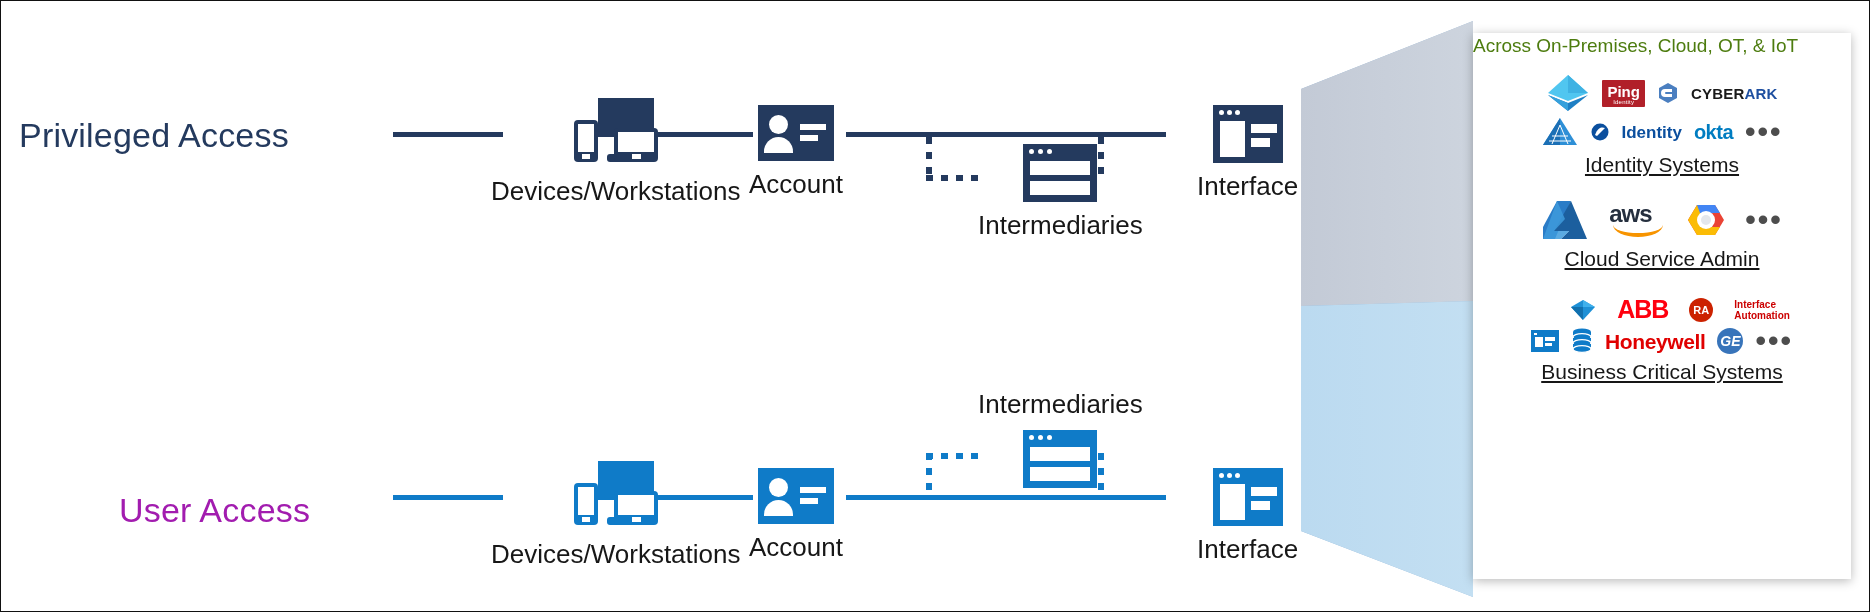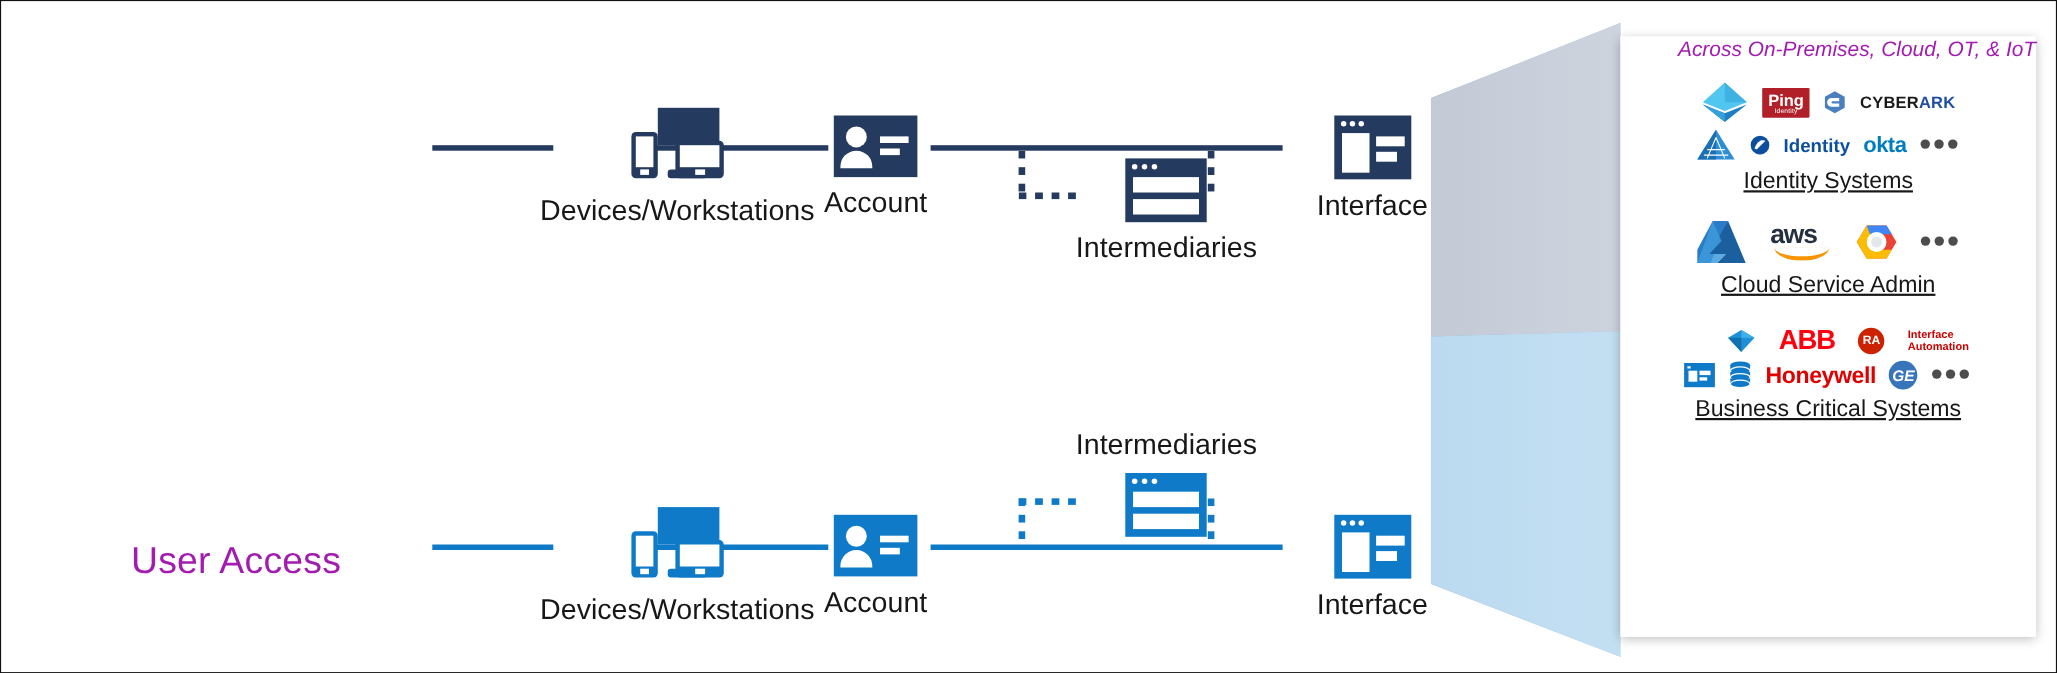--- a/index.html
+++ b/index.html
@@ -110,22 +110,22 @@
     left: 1472px; top: 32px;
     width: 378px; height: 546px;
     background: #ffffff;
     box-shadow: 0 2px 10px rgba(0,0,0,.28);
   }
   .panel-title {
     text-align: center; font-size: 27px; font-weight: bold;
     color: #111; margin-top: 22px;
   }
   .panel-sub {
-    text-align: right; font-size: 19px; font-style: italic;
-    color: #a21caf; margin-top: 2px;
+    text-align: left; font-size: 19px; 
+    color: #4d7c0f; margin-top: 2px;
   }
   .group { margin-top: 16px; }
   .group-caption {
     text-align: center; font-size: 21px; color: #171717; margin-top: 6px; text-decoration: underline;
   }
   .logo-row { display: flex; align-items: center; justify-content: center; gap: 10px; }
   .ellipsis { letter-spacing: 2px; font-size: 30px; line-height: 10px; color: #4d4d4d; font-weight: bold; }
 
   
   .logo-text { font-weight: bold; line-height: 1; }
@@ -175,20 +175,21 @@
       <linearGradient id="gBot" x1="0" y1="0" x2="1" y2="0">
         <stop offset="0%" stop-color="#BBDAF0"></stop>
         <stop offset="100%" stop-color="#C3DFF2"></stop>
       </linearGradient>
     </defs>
     <polygon points="1300,88 1472,20 1472,596 1300,530" fill="url(#gMid)"></polygon>
     <polygon points="1300,88 1472,20 1472,300 1300,305" fill="url(#gTop)"></polygon>
     <polygon points="1300,305 1472,300 1472,596 1300,530" fill="url(#gBot)"></polygon>
   </svg>
 
+  <div class="row-label privileged">Privileged Access</div>
 
   <div class="line dark" style="left:392px;  top:131px; width:110px;"></div>
   <div class="line dark" style="left:586px;  top:131px; width:166px;"></div>
   <div class="line dark" style="left:845px;  top:131px; width:320px;"></div>
 
   <div class="dash-v dash-dark" style="left:925px;  top:136px; width:6px; height:44px;"></div>
   <div class="dash-h dash-dark" style="left:925px;  top:174px; width:58px; height:6px;"></div>
   <div class="dash-v dash-dark" style="left:1097px; top:136px; width:6px; height:44px;"></div>
   <div class="dash-h dash-dark" style="left:1042px; top:174px; width:58px; height:6px;"></div>
 

